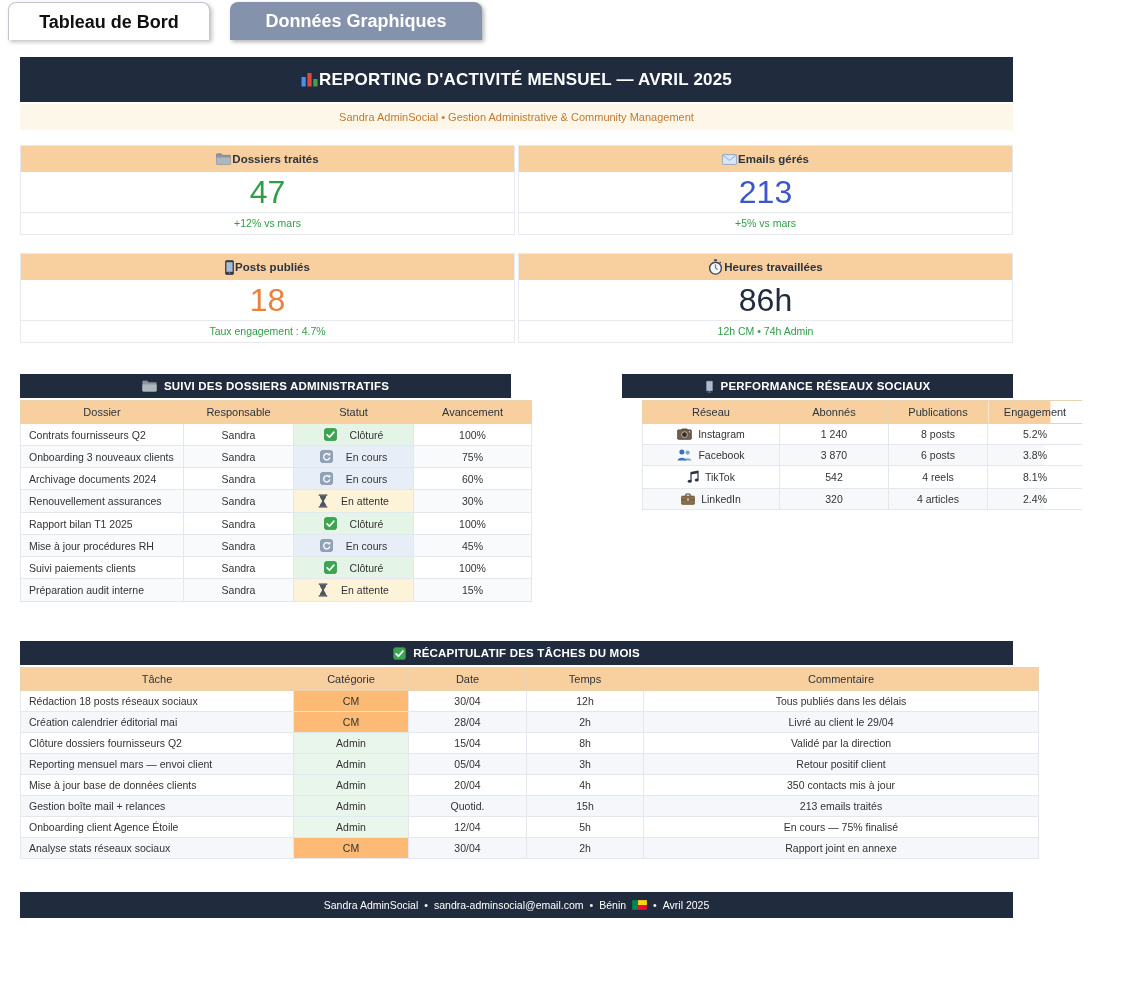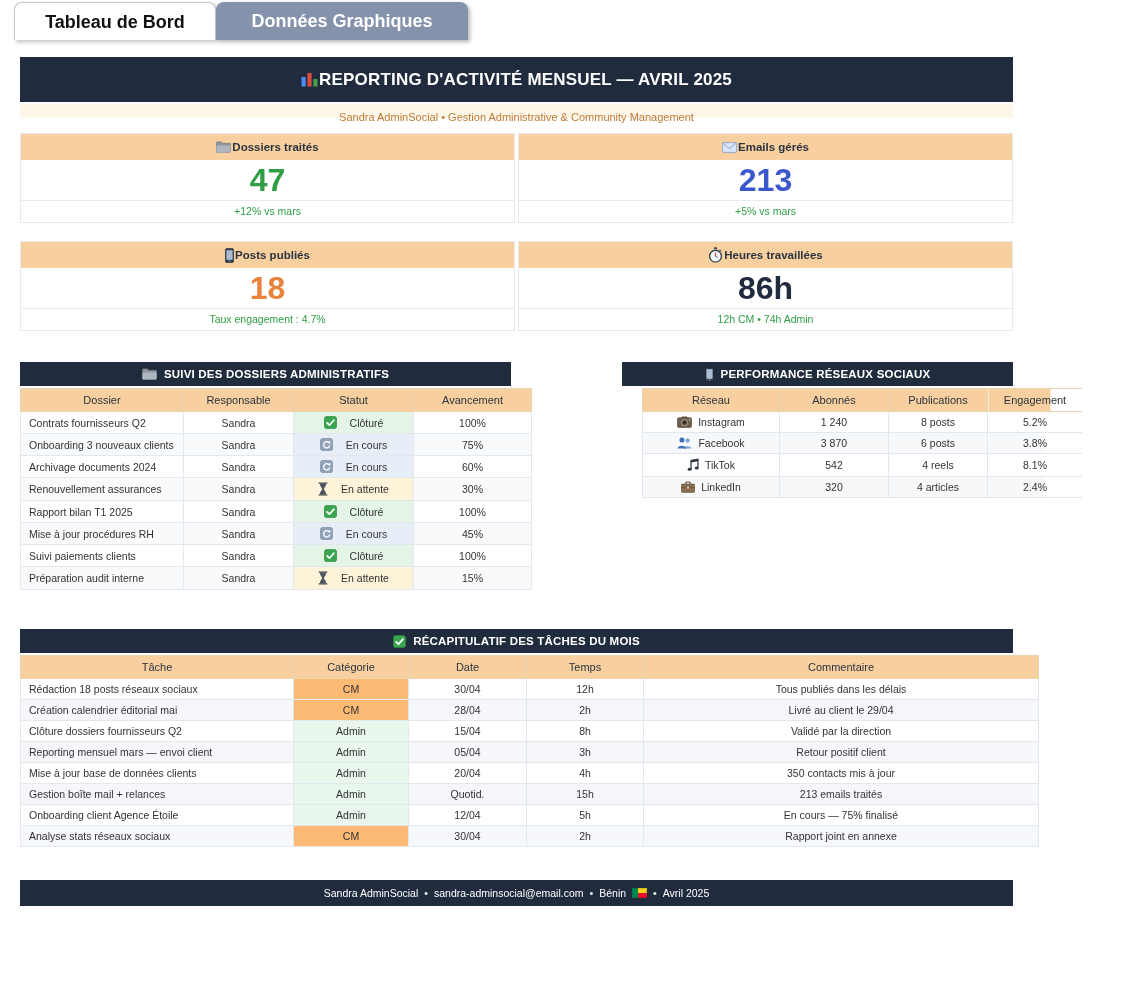--- a/index.html
+++ b/index.html
@@ -1,38 +1,38 @@
 <!DOCTYPE html>
 <html><head>
 <meta charset="utf-8">
 <style>
   html,body{margin:0;padding:0}
   body{
     width:1125px;height:1006px;overflow:hidden;background:#ffffff;
     font-family:"Liberation Sans","DejaVu Sans",sans-serif;color:#222;
   }
   
-  .tabbar{display:flex;gap:0;align-items:flex-end;height:40px;padding-left:14px}
+  .tabbar{display:flex;gap:20px;align-items:flex-end;height:40px;padding-left:8px}
   .tab{height:38px;line-height:38px;font-size:18px;font-weight:bold;text-align:center;
        border-radius:8px 8px 0 0;box-sizing:border-box;cursor:pointer}
   .tab-active{width:202px;background:#ffffff;color:#111;border:1px solid #c2c7cf;border-bottom:none;
        box-shadow:2px 2px 4px rgba(0,0,0,.25)}
   .tab-inactive{width:252px;background:#8492ab;color:#ffffff;box-shadow:2px 2px 4px rgba(0,0,0,.3)}
   
   .content{width:993px;margin:17px 0 0 20px}
   .report-header{height:45px;background:#202c3e;color:#fff;display:flex;align-items:center;
        justify-content:center;font-size:17px;font-weight:bold;letter-spacing:.2px}
-  .report-subtitle{height:14px;line-height:26px;background:#fdf7e9;text-align:center;
+  .report-subtitle{height:26px;line-height:26px;background:#fdf7e9;text-align:center;
        color:#c07a33;font-size:11px;margin-top:2px}
   
   .kpi-grid{display:grid;grid-template-columns:1fr 1fr;column-gap:3px;row-gap:18px;margin-top:15px}
   .kpi-card{border:1px solid #e6eaef;box-sizing:border-box;background:#fff}
   .kpi-head{height:26px;background:#f8cf9e;display:flex;align-items:center;justify-content:center;
        gap:1px;font-size:11.5px;font-weight:bold;color:#2b3440}
-  .kpi-value{height:40px;line-height:40px;text-align:center;font-size:32px;font-weight:bold}
+  .kpi-value{height:40px;line-height:40px;text-align:center;font-size:32px;font-weight:normal}
   .kpi-foot{height:21px;line-height:21px;text-align:center;font-size:10.5px;color:#2f9e47;
        border-top:1px solid #e6eaef}
   
   .tables-row{display:flex;margin-top:31px}
   .panel-dossiers{width:491px}
   .panel-social{width:391px;margin-left:111px}
   .panel-tasks{margin-top:39px}
   .section-title{height:24px;background:#202c3e;color:#fff;display:flex;align-items:center;
        justify-content:center;gap:7px;font-size:11.5px;font-weight:bold;letter-spacing:.2px}
   

